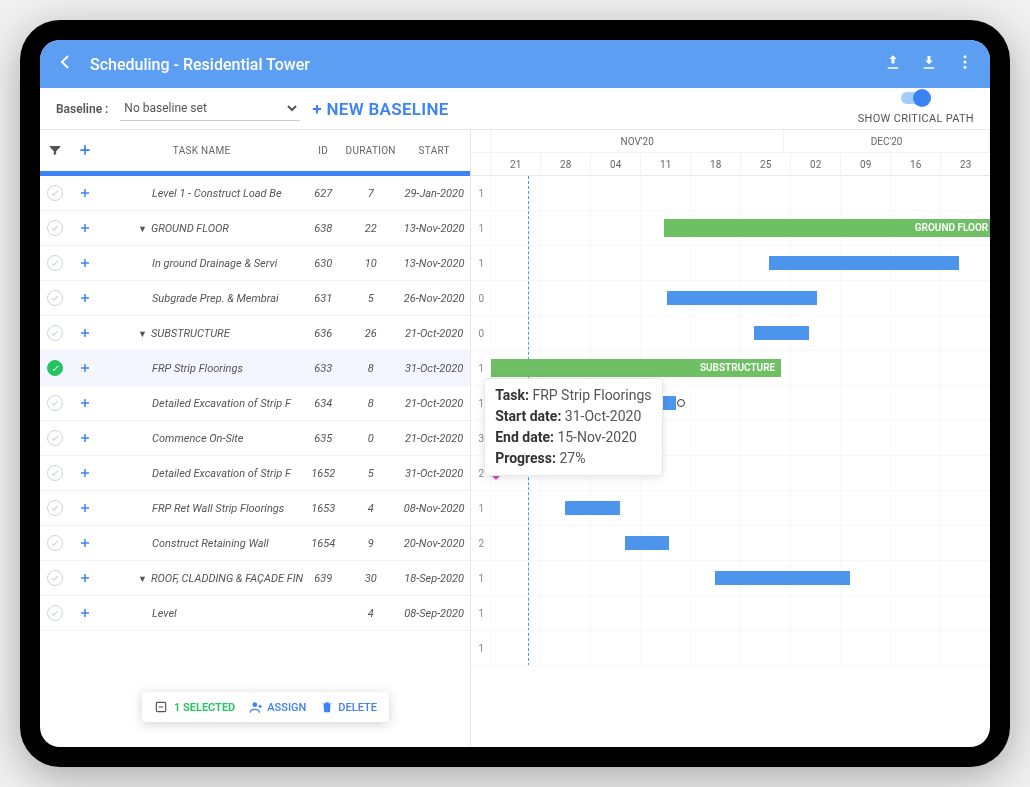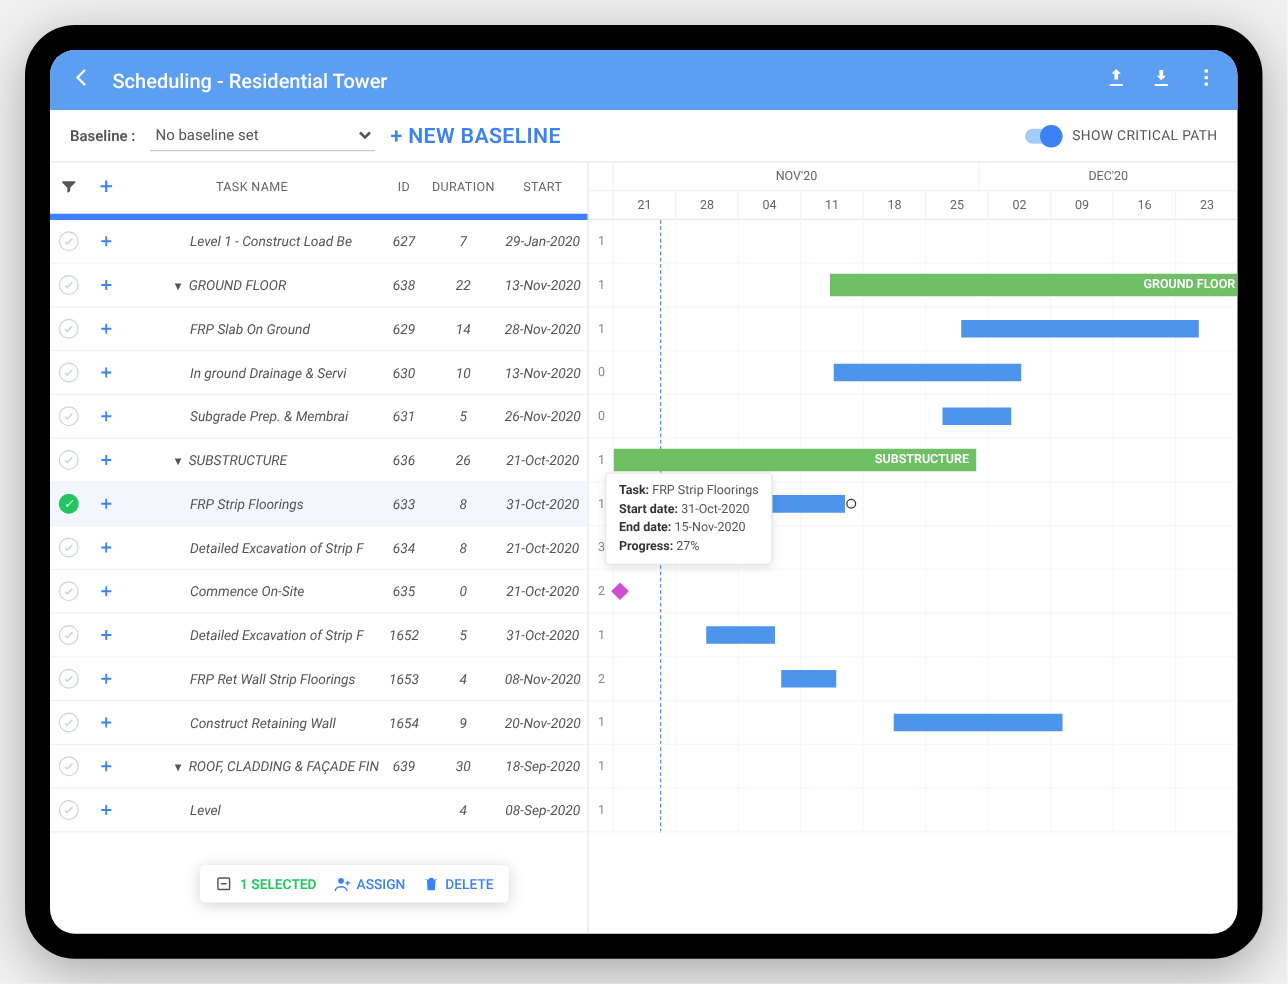--- a/index.html
+++ b/index.html
@@ -32,21 +32,21 @@
 .baseline-bar .label { font-weight: 600; color: #555; }
 .baseline-select {
   flex: 0 0 180px; border: none; border-bottom: 1px solid #ccc; font-size: 12px;
   padding: 4px 0; color: #555; background: transparent;
 }
 .new-baseline {
   color: #3b82f6; font-size: 17px; font-weight: 600; letter-spacing: .3px;
   background: none; border: none; cursor: pointer;
 }
 .spacer-flex { flex: 1; }
-.critical-path { display: flex; align-items: center; gap: 8px; font-size: 11px; color: #555; letter-spacing: .3px; }
+.critical-path { display: flex; align-items: center; gap: 8px; font-size: 11px; color: #555; letter-spacing: .3px; flex-direction: column; }
 .toggle {
   width: 30px; height: 12px; border-radius: 6px; background: #a3cdf8; position: relative; cursor: pointer;
 }
 .toggle::after {
   content: ""; position: absolute; right: 0; top: -3px; width: 18px; height: 18px;
   border-radius: 50%; background: #3b82f6;
 }
 
 
 .sched-body { flex: 1; display: flex; overflow: hidden; }
@@ -115,28 +115,28 @@
 .gantt-vlines div { flex: 0 0 50px; border-right: 1px solid #f6f8fb; }
 .gantt-vlines .lead { flex: 0 0 20px; }
 .today-line {
   position: absolute; top: 0; bottom: 0; width: 0; border-right: 1px dashed #4d94ed; left: 57px;
 }
 
 
 .tooltip {
   position: absolute; top: 248px; left: 13px; background: #fff;
   border: 1px solid #e5e7eb; border-radius: 4px; padding: 6px 10px;
-  font-size: 10px; color: #555; box-shadow: 0 2px 8px rgba(0,0,0,.1);
+  font-size: 14px; color: #555; box-shadow: 0 2px 8px rgba(0,0,0,.1);
   line-height: 1.5; z-index: 5;
 }
 .tooltip b { color: #333; }
 
 
 .sel-toolbar {
-  position: absolute; left: 120px; bottom: 25px; background: #fff;
+  position: absolute; left: 102px; bottom: 25px; background: #fff;
   border-radius: 4px; box-shadow: 0 2px 12px rgba(0,0,0,.18);
   display: flex; align-items: center; padding: 8px 12px; gap: 14px; font-size: 11px;
 }
 .sel-toolbar .count { color: #22c55e; font-weight: 600; display: flex; align-items: center; gap: 6px; }
 .sel-toolbar button { background: none; border: none; display: flex; align-items: center; gap: 4px; cursor: pointer; font-size: 11px; font-weight: 500; }
 .sel-toolbar .assign { color: #3b82f6; }
 .sel-toolbar .delete { color: #3b82f6; }
 
 .diamond { position: absolute; width: 10px; height: 10px; background: #d14dd1; transform: rotate(45deg); top: 12px; }
 </style>
@@ -231,38 +231,20 @@
               </div>
               <div class="row-plus">
                 <svg width="12" height="12" viewBox="0 0 24 24" stroke="#3b82f6" stroke-width="3">
                   <path d="M12 4v16M4 12h16"></path>
                 </svg>
               </div>
               <div class="row-name indent-1"><span class="caret">▼</span>GROUND FLOOR</div>
               <div class="row-id">638</div>
               <div class="row-dur">22</div>
               <div class="row-start">13-Nov-2020</div>
-            </div>
-            <div class="grid-row">
-              <div class="row-status">
-                <div class="status-circle">
-                  <svg viewBox="0 0 24 24" fill="none" stroke-width="3">
-                    <path d="M5 13l4 4 10-10"></path>
-                  </svg>
-                </div>
-              </div>
-              <div class="row-plus">
-                <svg width="12" height="12" viewBox="0 0 24 24" stroke="#3b82f6" stroke-width="3">
-                  <path d="M12 4v16M4 12h16"></path>
-                </svg>
-              </div>
-              <div class="row-name indent-2">FRP Slab On Ground</div>
-              <div class="row-id">629</div>
-              <div class="row-dur">14</div>
-              <div class="row-start">28-Nov-2020</div>
             </div>
             <div class="grid-row">
               <div class="row-status">
                 <div class="status-circle">
                   <svg viewBox="0 0 24 24" fill="none" stroke-width="3">
                     <path d="M5 13l4 4 10-10"></path>
                   </svg>
                 </div>
               </div>
               <div class="row-plus">

